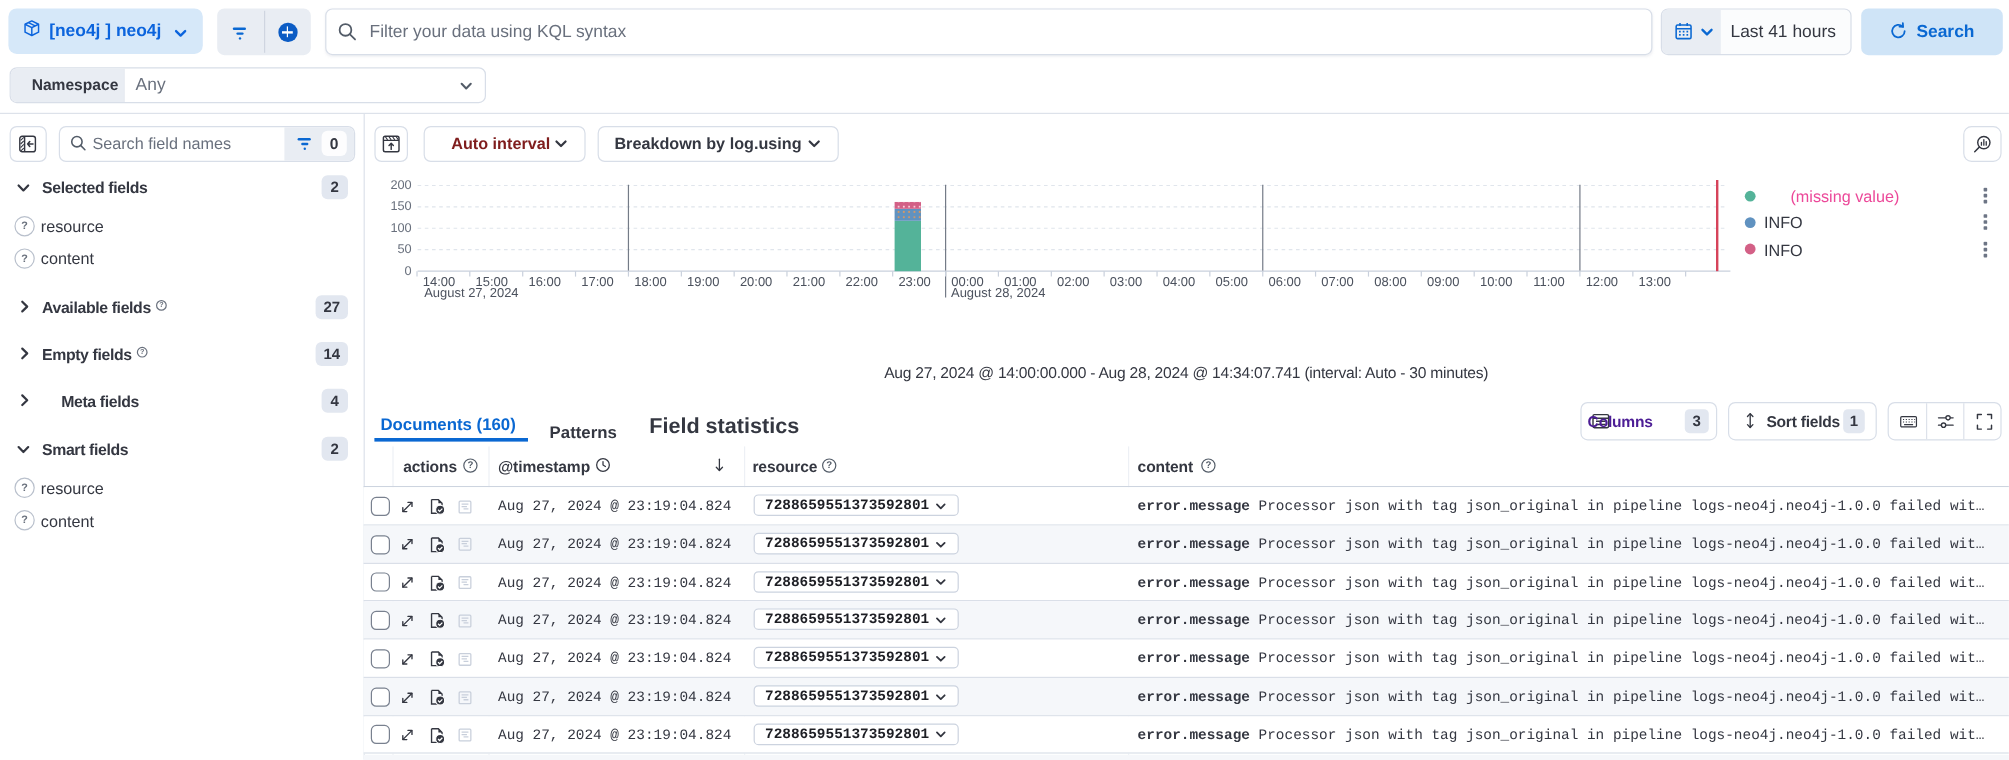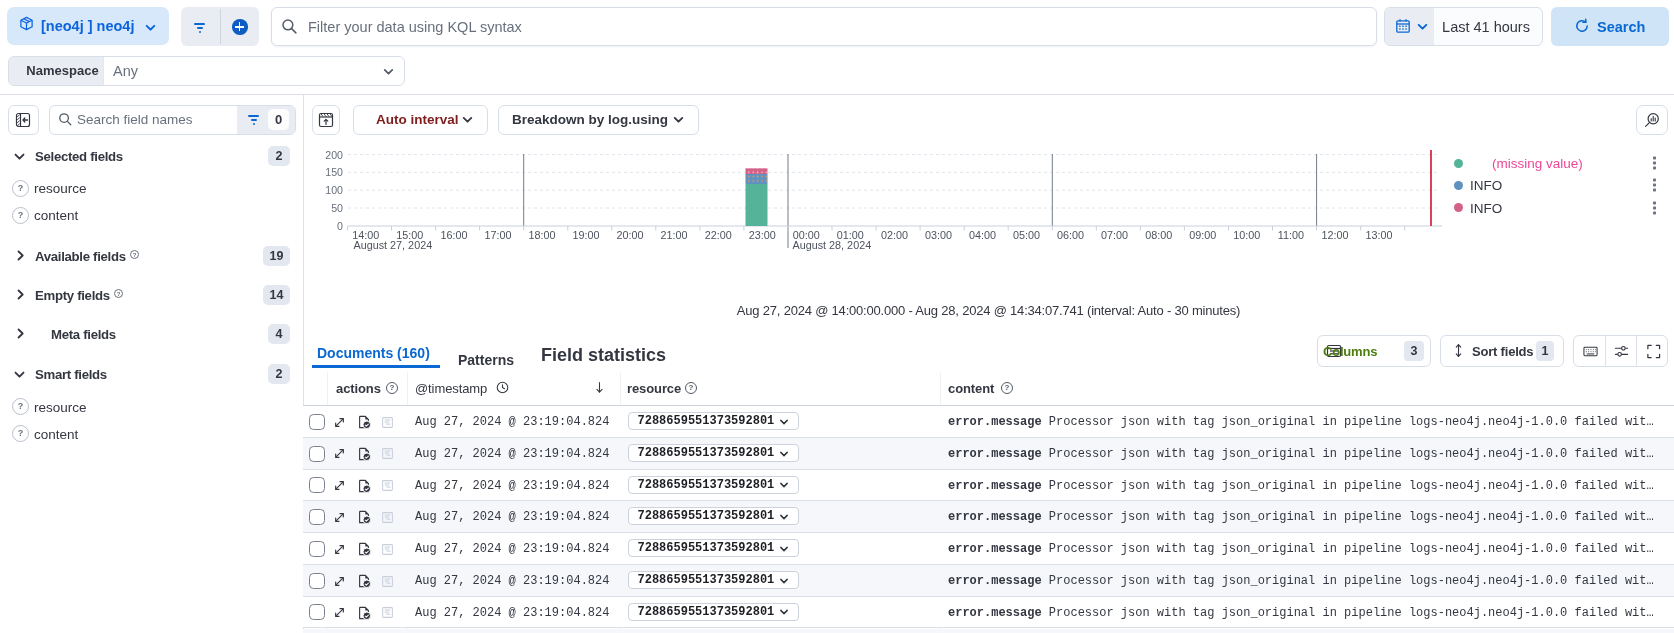--- a/index.html
+++ b/index.html
@@ -106,21 +106,21 @@
     <span style="display:flex;align-items:center;justify-content:center;width:17px;height:17px;border:1.0px solid #b9c0cc;border-radius:50%;font-size:9px;font-weight:700;color:#6a717d;line-height:1;">?</span>
   </div>
 <div class="a" style="left:34px;top:209.0px;font-size:13.5px;color:#343741;line-height:1;">content</div>
 <svg class="a" style="left:14.0px;top:249.0px" width="13" height="13" viewBox="0 0 12 12">
 <polyline points="4.2,2.3 8,6 4.2,9.7" fill="none" stroke="#343741" stroke-width="1.7" stroke-linecap="round" stroke-linejoin="round"></polyline>
   </svg>
 <div class="a" style="left:35px;top:249.5px;font-size:13.2px;font-weight:700;color:#343741;line-height:1;letter-spacing:-0.3px;">Available fields</div>
 <div class="a" style="left:130px;top:250.0px;">
     <span style="display:flex;align-items:center;justify-content:center;width:9px;height:9px;border:1.0px solid #69707d;border-radius:50%;font-size:6px;font-weight:700;color:#69707d;line-height:1;">?</span>
   </div>
-<div class="a" style="left:263.0px;top:245.5px;width:27px;height:20px;background:#e2e7f0;border-radius:5px;display:flex;align-items:center;justify-content:center;font-size:12.5px;font-weight:700;color:#343741;">19</div>
+<div class="a" style="left:263.0px;top:245.5px;width:27px;height:20px;background:#e2e7f0;border-radius:5px;display:flex;align-items:center;justify-content:center;font-size:12.5px;font-weight:700;color:#343741;">27</div>
 <svg class="a" style="left:14.0px;top:288.0px" width="13" height="13" viewBox="0 0 12 12">
 <polyline points="4.2,2.3 8,6 4.2,9.7" fill="none" stroke="#343741" stroke-width="1.7" stroke-linecap="round" stroke-linejoin="round"></polyline>
   </svg>
 <div class="a" style="left:35px;top:288.5px;font-size:13.2px;font-weight:700;color:#343741;line-height:1;letter-spacing:-0.3px;">Empty fields</div>
 <div class="a" style="left:114px;top:289.0px;">
     <span style="display:flex;align-items:center;justify-content:center;width:9px;height:9px;border:1.0px solid #69707d;border-radius:50%;font-size:6px;font-weight:700;color:#69707d;line-height:1;">?</span>
   </div>
 <div class="a" style="left:263.0px;top:284.5px;width:27px;height:20px;background:#e2e7f0;border-radius:5px;display:flex;align-items:center;justify-content:center;font-size:12.5px;font-weight:700;color:#343741;">14</div>
 <svg class="a" style="left:14.0px;top:327.0px" width="13" height="13" viewBox="0 0 12 12">
 <polyline points="4.2,2.3 8,6 4.2,9.7" fill="none" stroke="#343741" stroke-width="1.7" stroke-linecap="round" stroke-linejoin="round"></polyline>
@@ -276,21 +276,21 @@
 <div class="a" style="left:541px;top:344.5px;font-size:18px;font-weight:700;color:#343741;">Field statistics</div>
 <div class="a" style="left:1317px;top:335px;width:114px;height:32px;border:1px solid #d8dee8;border-radius:6px;background:#fff;"></div>
 <div class="a" style="left:1326px;top:343px;">
     <svg width="16" height="16" viewBox="0 0 16 16" fill="none" stroke="#343741" stroke-width="1.2">
 <rect x="1.5" y="2.5" width="13" height="11" rx="1.2"></rect>
       <line x1="1.5" y1="5.5" x2="14.5" y2="5.5"></line>
 <line x1="4" y1="8" x2="12" y2="8"></line>
       <line x1="4" y1="10.8" x2="12" y2="10.8"></line>
     </svg>
   </div>
-<div class="a" style="left:1323px;top:335px;height:32px;display:flex;align-items:center;font-size:13px;font-weight:600;color:#4d7c0f;letter-spacing:-0.2px;">Columns</div>
+<div class="a" style="left:1323px;top:335px;height:32px;display:flex;align-items:center;font-size:13px;font-weight:600;color:#4c1d95;letter-spacing:-0.2px;">Columns</div>
 <div class="a" style="left:1404px;top:341px;width:20px;height:20px;background:#e2e7f0;border-radius:4px;display:flex;align-items:center;justify-content:center;font-size:12.5px;font-weight:700;color:#343741;">3</div>
 <div class="a" style="left:1440px;top:335px;width:124px;height:32px;border:1px solid #d8dee8;border-radius:6px;background:#fff;"></div>
 <div class="a" style="left:1451px;top:343px;">
     <svg width="15" height="15" viewBox="0 0 16 16" fill="none" stroke="#343741" stroke-width="1.2" stroke-linecap="round" stroke-linejoin="round">
 <line x1="8" y1="2" x2="8" y2="14"></line>
       <polyline points="5.6,4.4 8,1.8 10.4,4.4" fill="none"></polyline>
       <polyline points="5.6,11.6 8,14.2 10.4,11.6" fill="none"></polyline>
     </svg>
   </div>
 <div class="a" style="left:1472px;top:335px;height:32px;display:flex;align-items:center;font-size:13px;font-weight:600;color:#343741;letter-spacing:-0.2px;">Sort fields</div>
@@ -316,21 +316,21 @@
     <path d="M11 14.5 14.5 14.5 14.5 11"></path>
   </svg>
 <div class="a" style="left:326.5px;top:372px;width:1px;height:261px;background:#edf0f5;"></div>
 <div class="a" style="left:407.0px;top:372px;width:1px;height:261px;background:#edf0f5;"></div>
 <div class="a" style="left:620.0px;top:372px;width:1px;height:261px;background:#edf0f5;"></div>
 <div class="a" style="left:940.0px;top:372px;width:1px;height:261px;background:#edf0f5;"></div>
 <div class="a" style="left:336px;top:371px;height:34px;display:flex;align-items:center;font-size:13px;font-weight:700;color:#343741;letter-spacing:-0.1px;">actions</div>
 <div class="a" style="left:386px;top:382px;">
     <span style="display:flex;align-items:center;justify-content:center;width:12px;height:12px;border:1.1px solid #535c68;border-radius:50%;font-size:8px;font-weight:700;color:#535c68;line-height:1;">?</span>
   </div>
-<div class="a" style="left:415px;top:371px;height:34px;display:flex;align-items:center;font-size:13px;font-weight:400;color:#343741;letter-spacing:-0.1px;">@timestamp</div>
+<div class="a" style="left:415px;top:371px;height:34px;display:flex;align-items:center;font-size:13px;font-weight:700;color:#343741;letter-spacing:-0.1px;">@timestamp</div>
 <svg class="a" style="left:496px;top:381px" width="13" height="13" viewBox="0 0 16 16" fill="none" stroke="#343741" stroke-width="1.3">
 <circle cx="8" cy="8" r="6.5"></circle>
     <path d="M8 4.5 8 8 10.5 9.5" stroke-linecap="round" stroke-linejoin="round"></path>
   </svg>
 <svg class="a" style="left:593px;top:381px" width="13" height="13" viewBox="0 0 16 16" fill="none" stroke="#343741" stroke-width="1.3" stroke-linecap="round" stroke-linejoin="round">
 <line x1="8" y1="2" x2="8" y2="13.5"></line>
     <polyline points="4.8,10.3 8,13.7 11.2,10.3" fill="none"></polyline>
   </svg>
 <div class="a" style="left:627px;top:371px;height:34px;display:flex;align-items:center;font-size:13px;font-weight:700;color:#343741;letter-spacing:-0.1px;">resource</div>
 <div class="a" style="left:685px;top:382px;">

